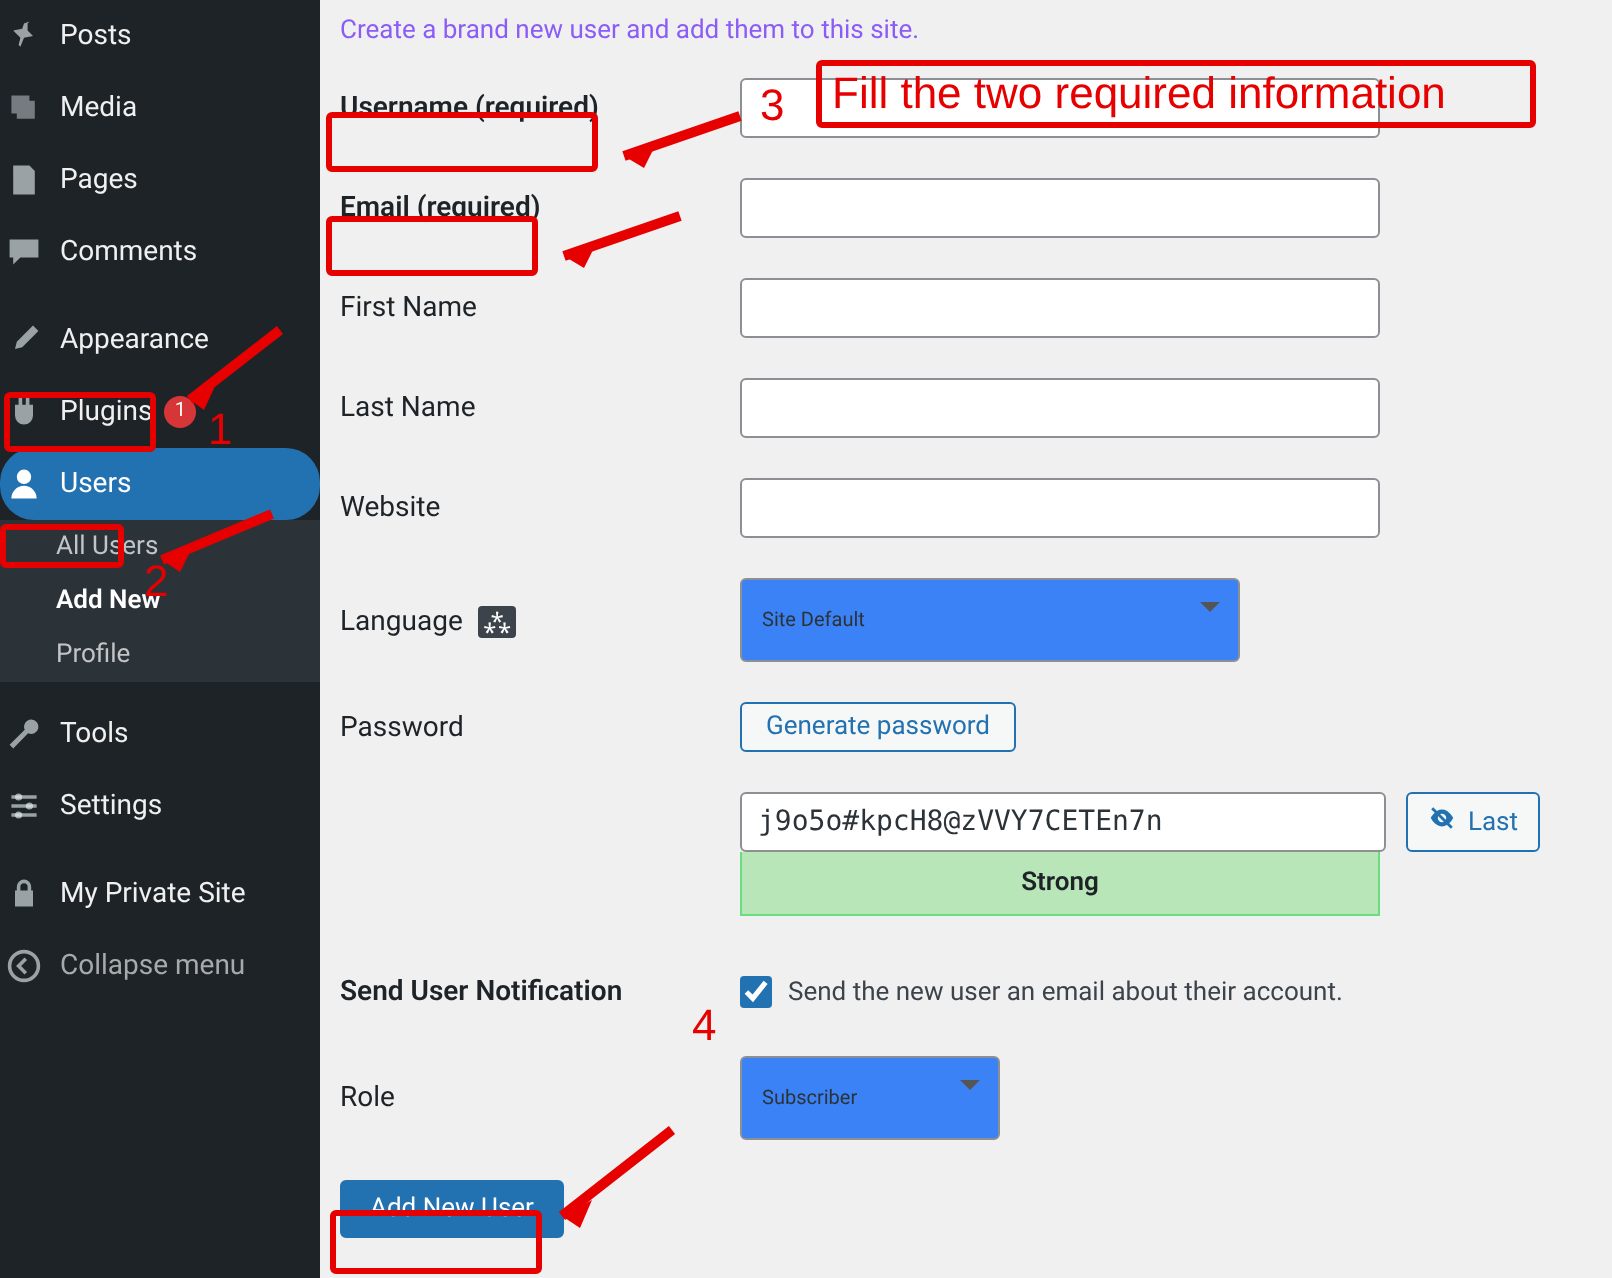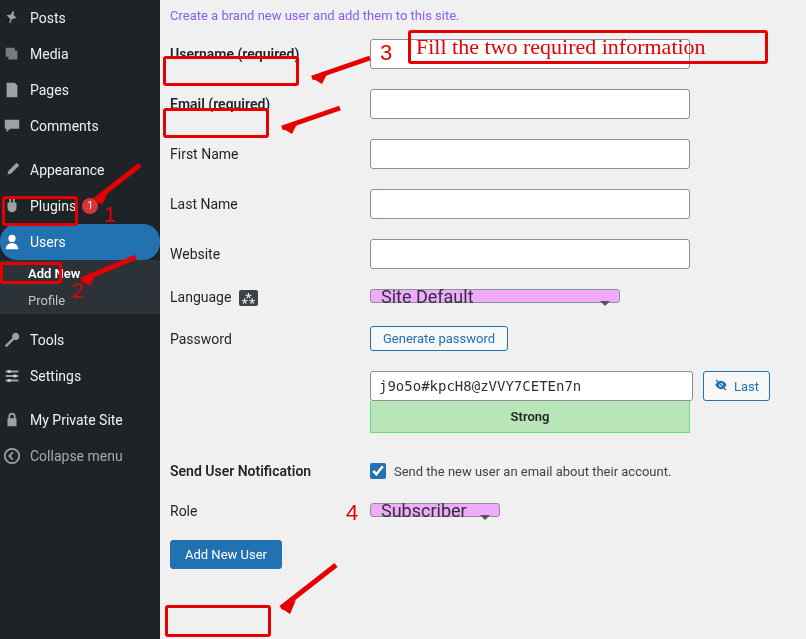--- a/index.html
+++ b/index.html
@@ -192,26 +192,26 @@
     height: 16px;
     margin-right: 8px;
     accent-color: #2271b1;
   }
   .select-wrap {
     position: relative;
     display: inline-block;
   }
   .select-box {
     width: 250px;
-    height: 14px;
+    height: 42px;
     border: 1px solid #8c8f94;
     border-radius: 3px;
-    background: #f0abfc;
+    background: #3b82f6;
     padding: 4px 28px 4px 10px;
-    font-size: 18px;
+    font-size: 10px;
     color: #2c3338;
     display: flex;
     align-items: center;
     cursor: pointer;
   }
   .select-box.small { width: 130px; }
   .select-wrap::after {
     content: '';
     position: absolute;
     right: 10px;
@@ -226,21 +226,21 @@
     color: #fff;
     padding: 6px 14px;
     border-radius: 3px;
     font-size: 13px;
     cursor: pointer;
   }
 
   
   .anno { position: absolute; z-index: 50; pointer-events: none; }
   .red-box { border: 3px solid #e60000; border-radius: 3px; }
-  .red-text { color: #e60000; font-size: 26px; font-family: Liberation Serif, serif; }
+  .red-text { color: #e60000; font-size: 26px; font-family: Liberation Sans, sans-serif; }
   .red-num { color: #e60000; font-size: 22px; font-family: Arial; }
   svg.arrow { overflow: visible; }
   .arrow path { stroke: #e60000; stroke-width: 5; fill: none; }
   .arrow polygon { fill: #e60000; }
 </style>
 </head>
 <body>
 
 <div class="sidebar">
 
@@ -304,20 +304,21 @@
   <div class="menu-item active">
     <span class="icon">
       <svg width="18" height="18" viewBox="0 0 20 20">
           <path fill="currentColor" d="M10 10a4 4 0 100-8 4 4 0 000 8zm-7 8a7 7 0 0114 0z"></path>
         </svg>
     </span>
     <span>Users</span>
   </div>
 
   <div class="submenu">
+    <div class="sub-item">All Users</div>
     <div class="sub-item current">Add New</div>
     <div class="sub-item">Profile</div>
   </div>
 
   <div style="height:8px"></div>
 
   <div class="menu-item">
     <span class="icon">
       <svg width="18" height="18" viewBox="0 0 20 20">
           <path fill="currentColor" d="M14 2a4 4 0 00-3.6 5.7L2 16l2 2 8.3-8.4A4 4 0 1014 2z"></path>

